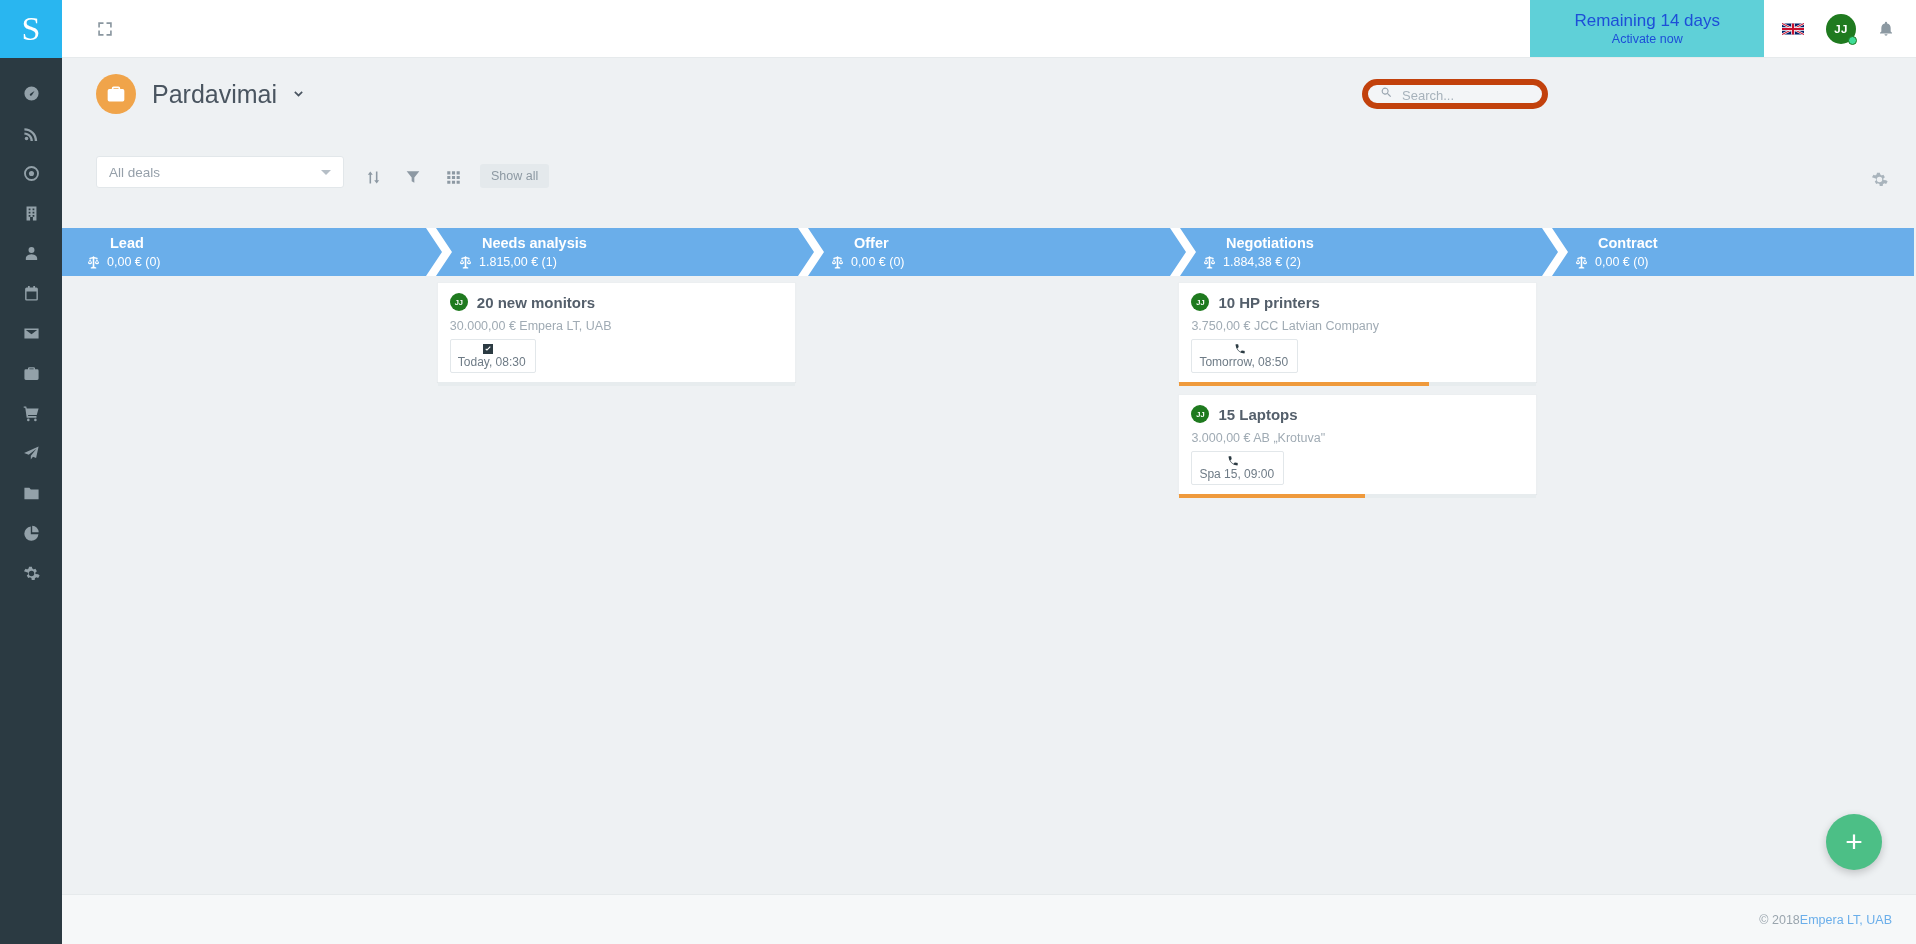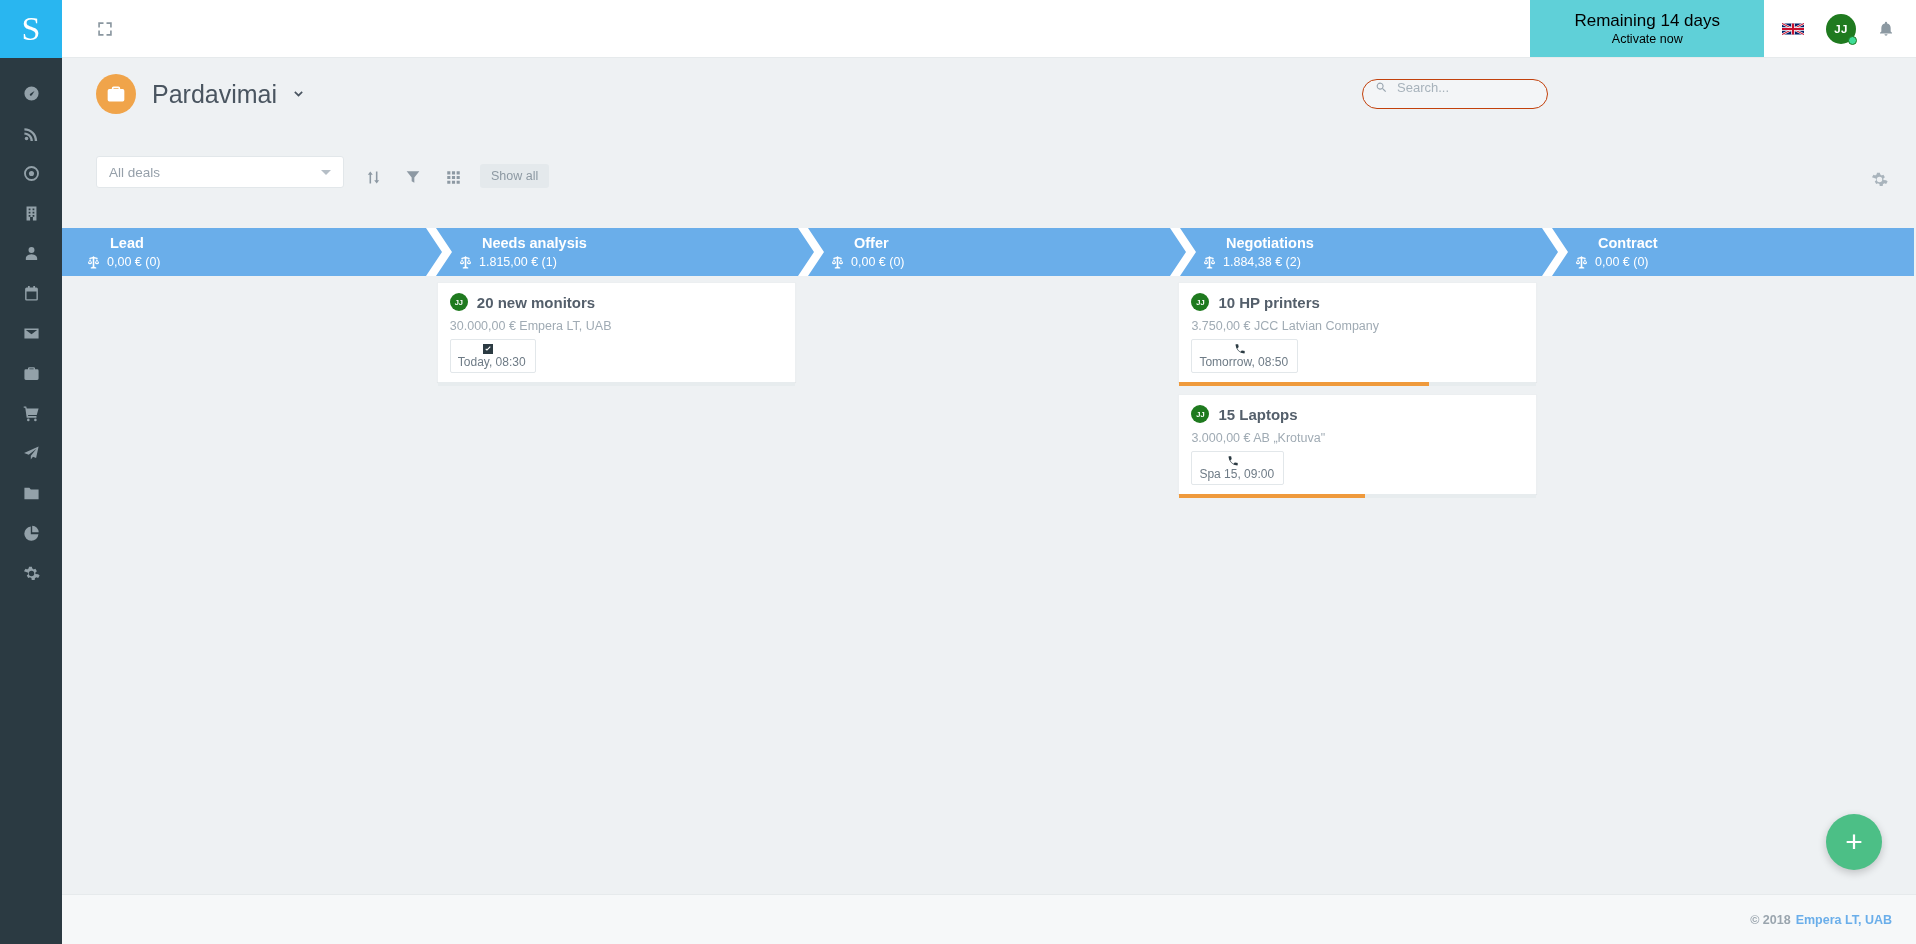--- a/index.html
+++ b/index.html
@@ -45,21 +45,21 @@
   }
   #expand-btn {
     margin-left: 32px; width: 22px; height: 22px; cursor: pointer;
     display:flex; align-items:center; justify-content:center;
   }
   #expand-btn svg { width: 18px; height: 18px; fill: #8a97a0; }
   #topbar-spacer { flex: 1; }
   #trial-banner {
     align-self: stretch;
     background: #5fd0d8;
-    color: #000000;
+    color: #1d4ed8;
     padding: 0 44px;
     display: flex; flex-direction: column; align-items: center; justify-content: center;
     cursor: pointer;
   }
   #trial-title { font-size: 17px; line-height: 20px; font-weight: 400; }
   #trial-sub { font-size: 12.5px; line-height: 16px; }
   #topbar-right { display: flex; align-items: center; padding: 0 22px 0 18px; gap: 22px; }
   #flag-icon {
     width: 22px; height: 14px; cursor: pointer;
     display: block; position: relative; overflow: hidden; border-radius: 1px;
@@ -94,22 +94,22 @@
   #page-icon svg { width: 20px; height: 20px; fill: #ffffff; }
   #page-title {
     margin-left: 16px; font-size: 25px; color: #4a5560; font-weight: 400;
   }
   #title-caret { margin-left: 13px; display: flex; align-items: center; }
   #title-caret svg { width: 17px; height: 17px; fill: #4a5560; }
   #header-spacer { flex: 1; }
   #search-wrap {
     position: relative; margin-right: 28px;
     width: 186px; height: 30px;
-    background: #f3f5f7; border: 1px solid #c2410c; border-radius: 16px;
-    display: flex; align-items: flex-start; padding: 0 12px;
+    background: #f3f5f7; border: 6px solid #c2410c; border-radius: 16px;
+    display: flex; align-items: flex-end; padding: 0 12px;
   }
   #search-wrap svg { width: 13px; height: 13px; fill: #9aa6b0; flex: none; }
   #search-input {
     border: none; outline: none; background: transparent;
     margin-left: 9px; font-size: 13px; color: #6c7a86;
     font-family: "Liberation Sans", sans-serif; width: 100%;
   }
   #search-input::placeholder { color: #a7b2bb; }
 
   
@@ -222,23 +222,23 @@
     box-shadow: 0 3px 8px rgba(0,0,0,.2);
     cursor: pointer; z-index: 30;
   }
   #footer {
     position: absolute; left: 62px; bottom: 0;
     width: 1854px; height: 50px;
     background: #f6f8f9;
     border-top: 1px solid #e6eaec;
     display: flex; align-items: center; justify-content: flex-end;
     padding-right: 24px;
-    font-size: 12.5px; color: #9aa5ae; font-weight: bold;
-  }
-  #footer a { color: #6aaeea; text-decoration: none; margin-left: 5px; }
+    font-size: 12.5px; color: #9aa5ae;
+  }
+  #footer a { color: #6aaeea; text-decoration: none; }
 </style>
 </head>
 <body>
 
 <div id="sidebar">
   <div id="logo-box">
     <span>S</span>
   </div>
   <div id="sidebar-nav">
     <div class="side-item">

